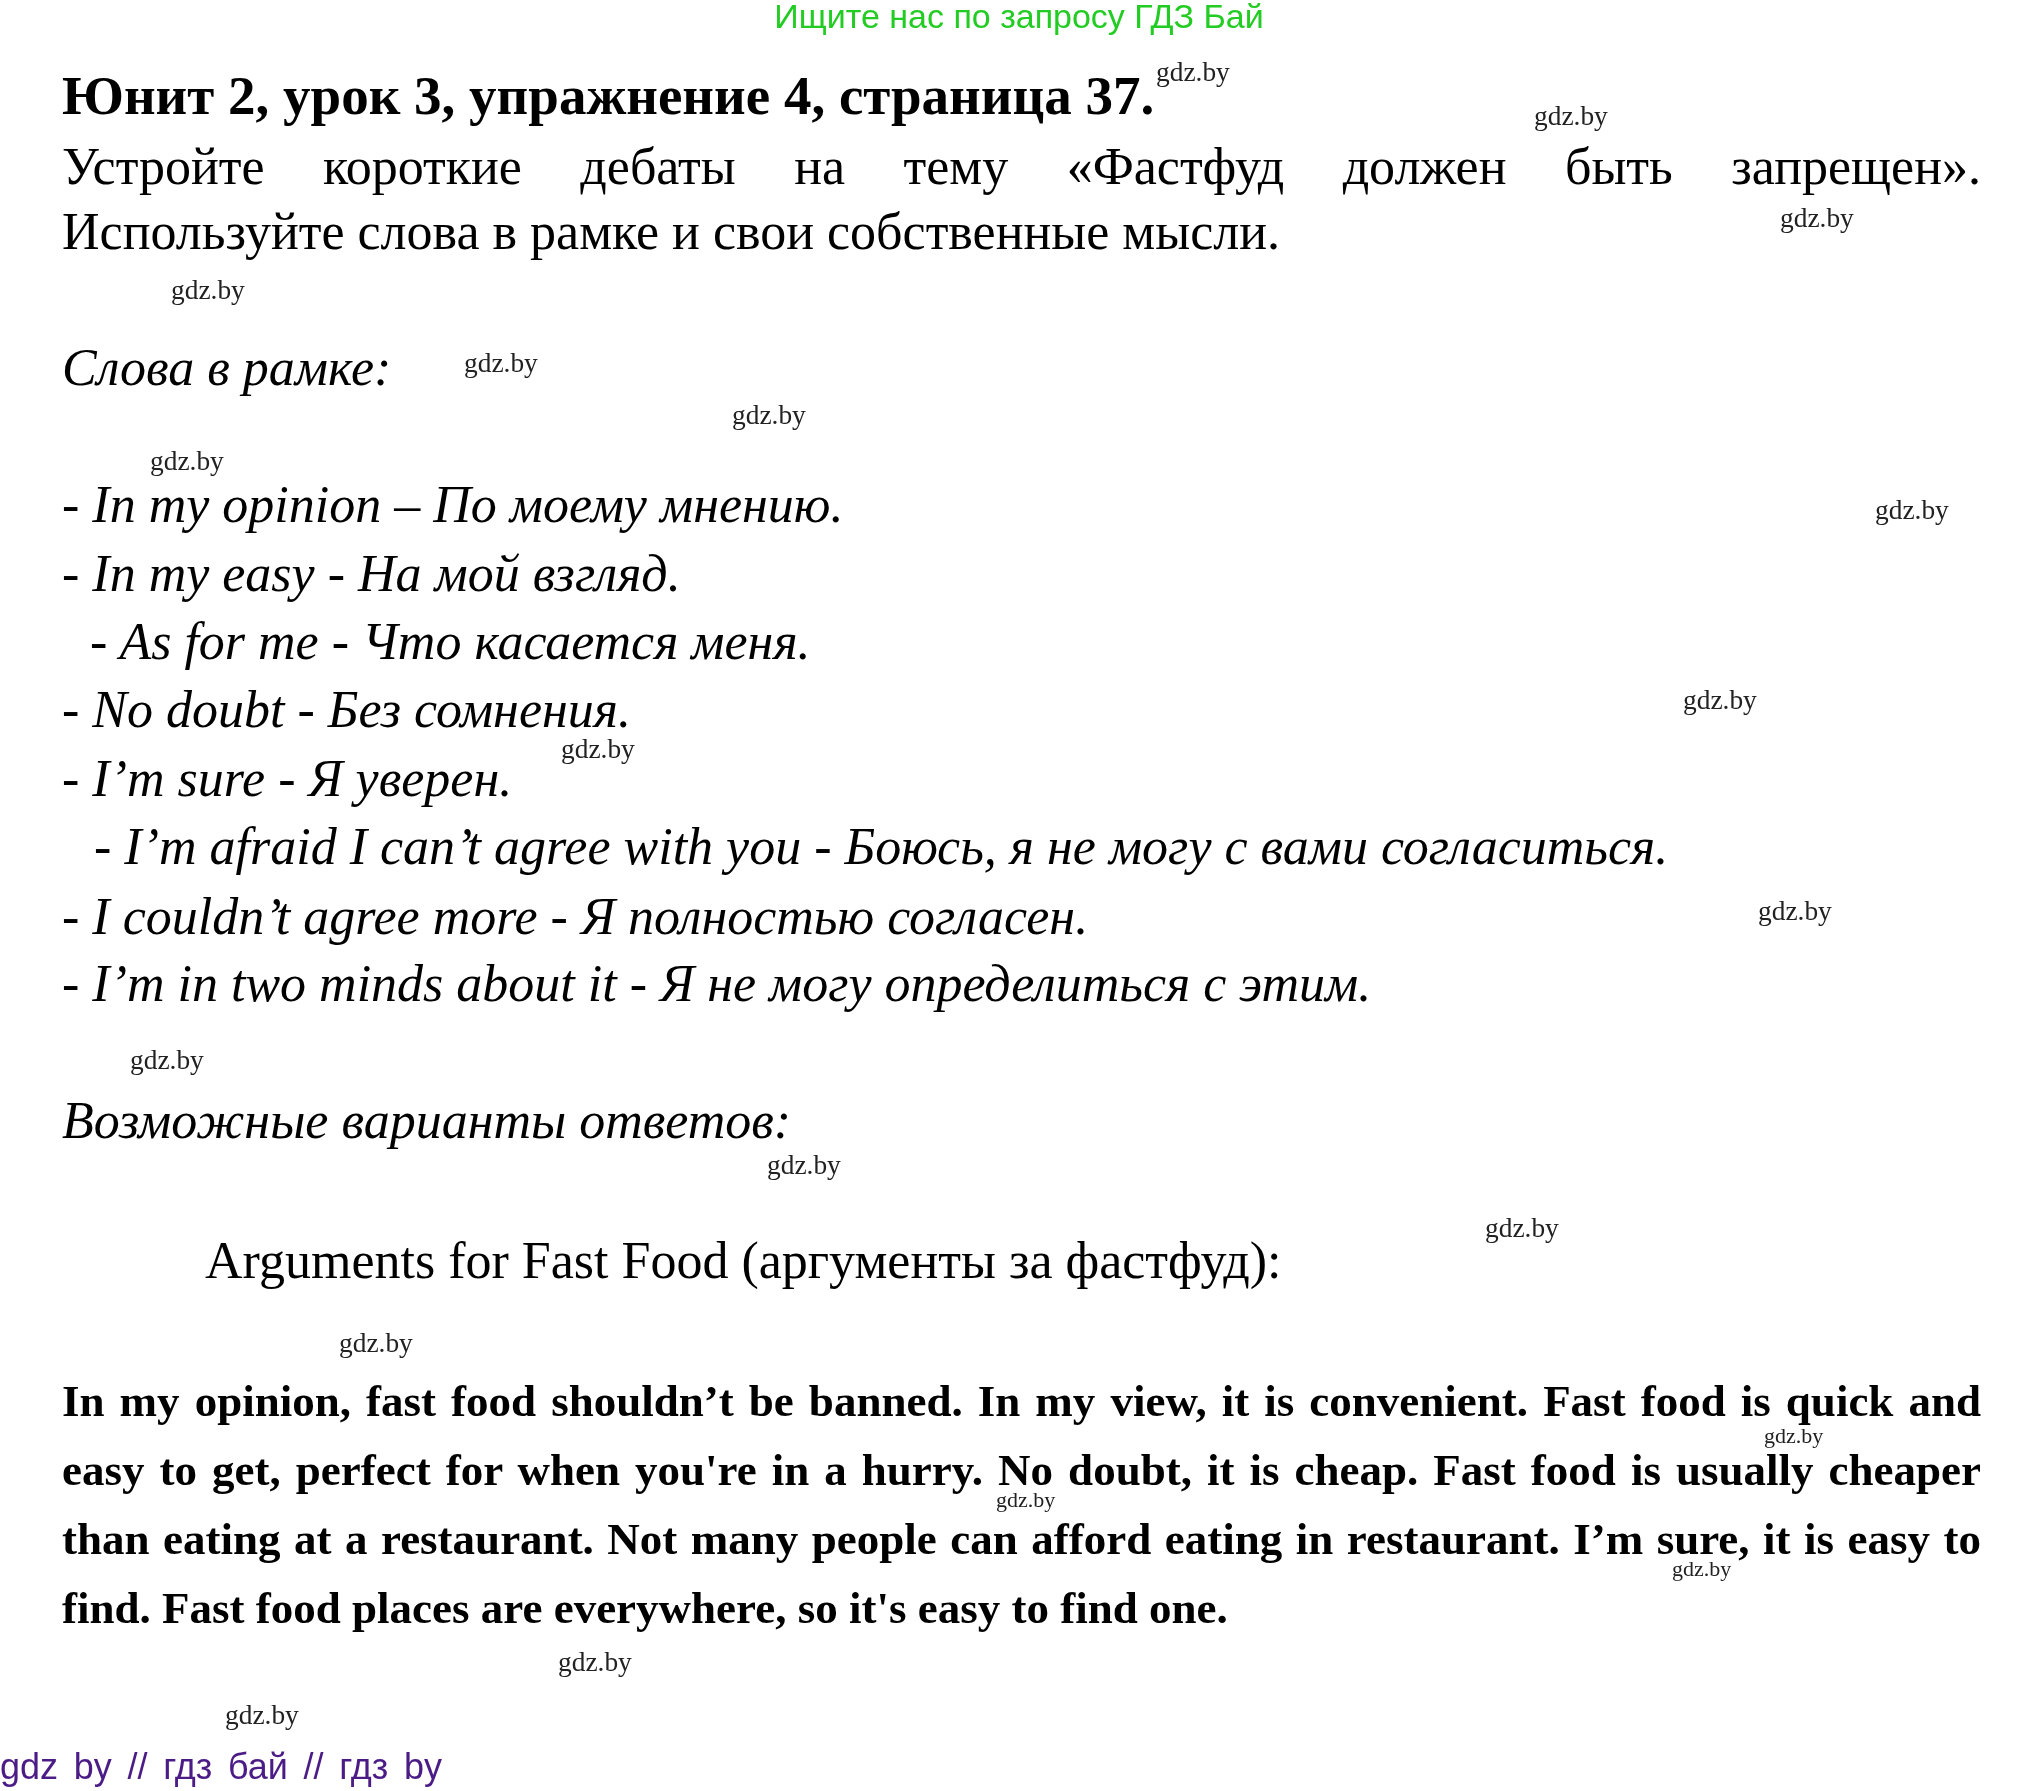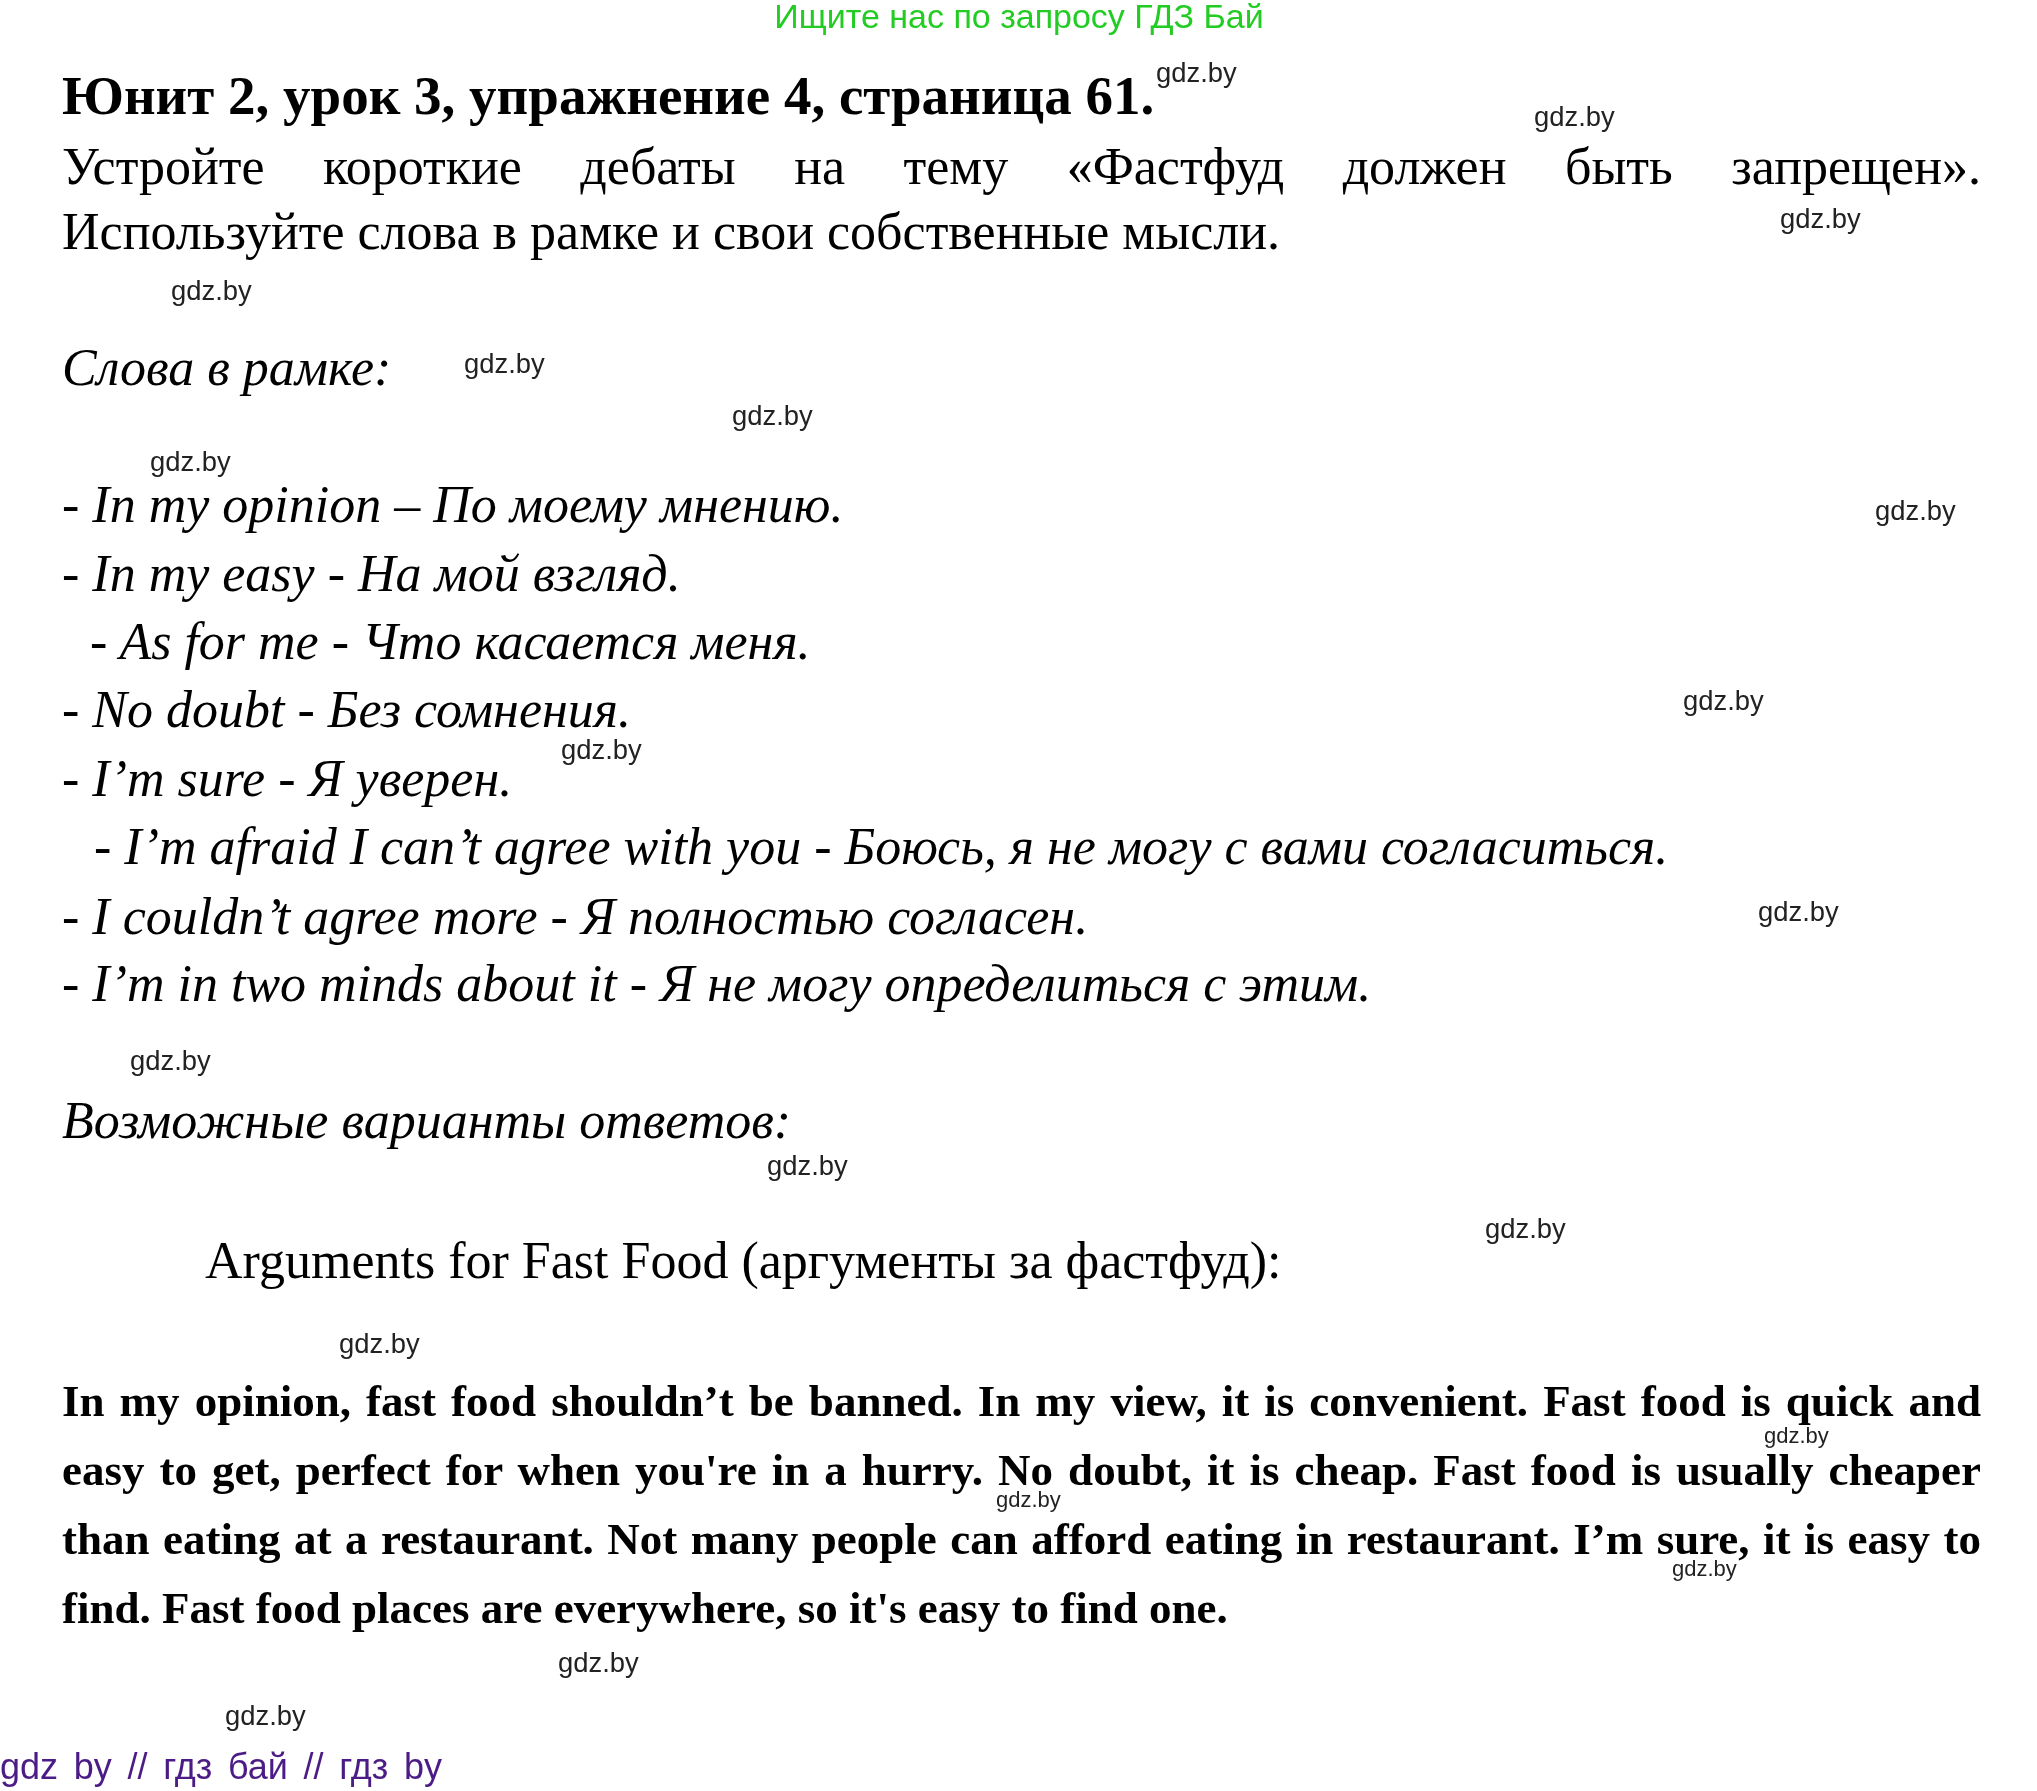--- a/index.html
+++ b/index.html
@@ -7,30 +7,30 @@
   .abs { position: absolute; white-space: nowrap; }
   .serif { font-family: "Liberation Serif", "DejaVu Serif", serif; color: #000; }
   .sans { font-family: "Liberation Sans", "DejaVu Sans", sans-serif; }
   .banner { color: #22cc22; font-size: 34px; left: 0; width: 2038px; text-align: center; top: -2.8px; }
   .title { font-weight: bold; font-size: 55px; left: 62px; top: 64px; }
   .instr { font-size: 52px; left: 62px; width: 1919px; text-align: justify; text-align-last: justify; line-height: 68px; white-space: normal; top: 133px; }
   .instr2 { font-size: 52px; left: 62px; top: 202px; }
   .body-line { font-size: 52px; left: 62px; font-style: italic; }
   .args-title { font-size: 52px; left: 205px; top: 1231px; }
   .para { position: absolute; left: 62px; width: 1919px; font-size: 45px; line-height: 69px; text-align: justify; top: 1367px; font-weight: bold; }
-  .wm { font-family: Liberation Sans, sans-serif; font-size: 27.4px; color: #222; }
+  .wm { font-family: Liberation Serif, serif; font-size: 27.4px; color: #222; }
   .wm.small { font-size: 22px; }
   .footer { color: #4b1c86; font-size: 36px; left: 0; width: 2038px; text-align: left; top: 1746px; word-spacing: 5.7px; }
 </style>
 </head>
 <body>
 
 <div class="abs sans banner">Ищите нас по запросу ГДЗ Бай</div>
 
-<div class="abs serif title">Юнит 2, урок 3, упражнение 4, страница 61.</div>
+<div class="abs serif title">Юнит 2, урок 3, упражнение 4, страница 37.</div>
 
 <div class="abs serif instr">Устройте короткие дебаты на тему «Фастфуд должен быть запрещен».</div>
 <div class="abs serif instr2">Используйте слова в рамке и свои собственные мысли.</div>
 
 <div class="abs serif body-line" style="top:338px;">Слова в рамке:</div>
 
 <div class="abs serif body-line" style="top:475px;">- In my opinion – По моему мнению.</div>
 <div class="abs serif body-line" style="top:544px;">- In my easy - На мой взгляд.</div>
 <div class="abs serif body-line" style="top:612px;margin-left:28px;">- As for me - Что касается меня.</div>
 <div class="abs serif body-line" style="top:680px;">- No doubt - Без сомнения.</div>

